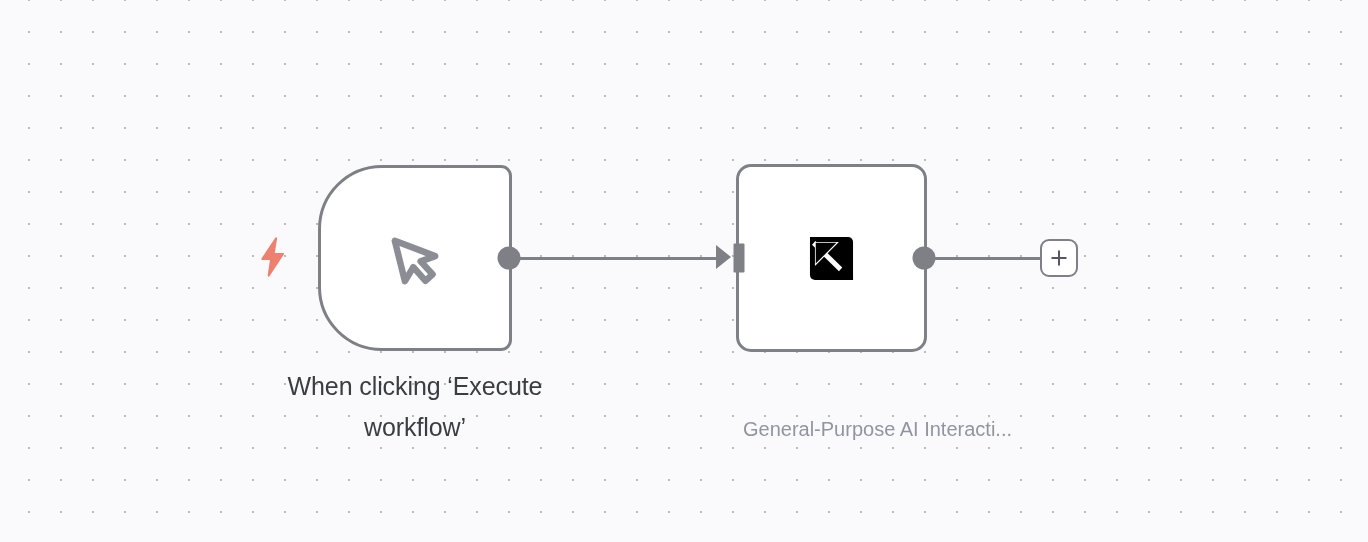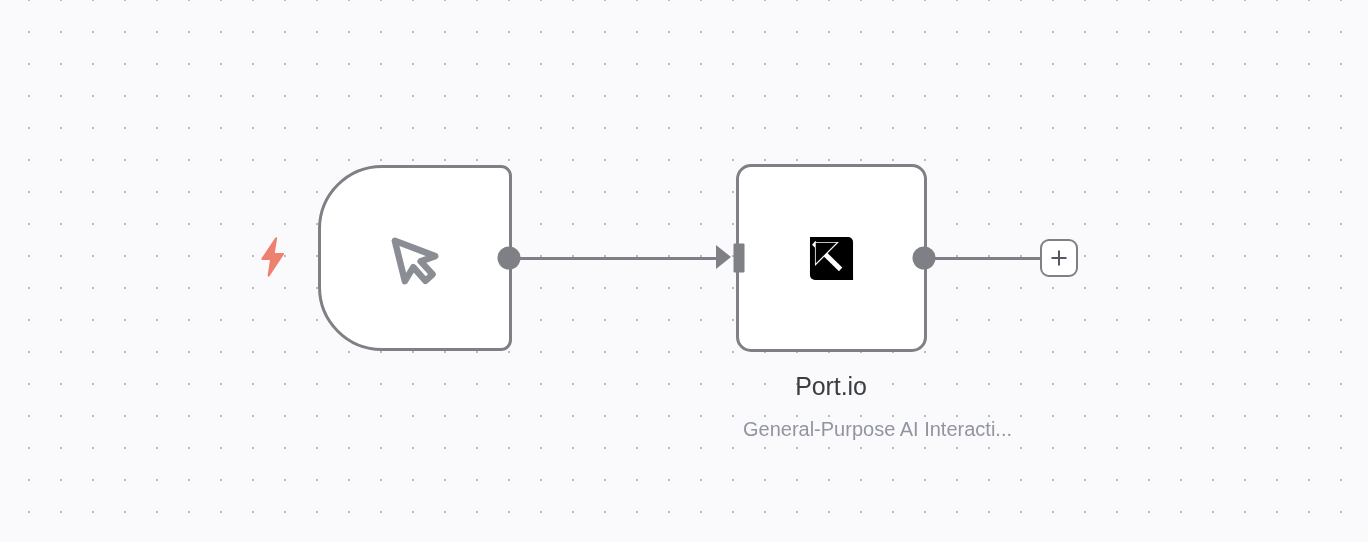--- a/index.html
+++ b/index.html
@@ -161,18 +161,18 @@
 
   <div class="conn-line" id="conn-2"></div>
 
   <div id="plus-button">
     <svg width="20" height="20" viewBox="0 0 20 20">
       <line x1="10" y1="2.5" x2="10" y2="17.5" stroke="#55585e" stroke-width="2"></line>
       <line x1="2.5" y1="10" x2="17.5" y2="10" stroke="#55585e" stroke-width="2"></line>
     </svg>
   </div>
 
+  <div class="node-label" id="trigger-label">When clicking ‘Execute workflow’</div>
 
-  <div class="node-label" id="action-label">Port.io</div>
 
   <div id="action-subtitle">General-Purpose AI Interacti...</div>
 
 </div>
 
 </body></html>

